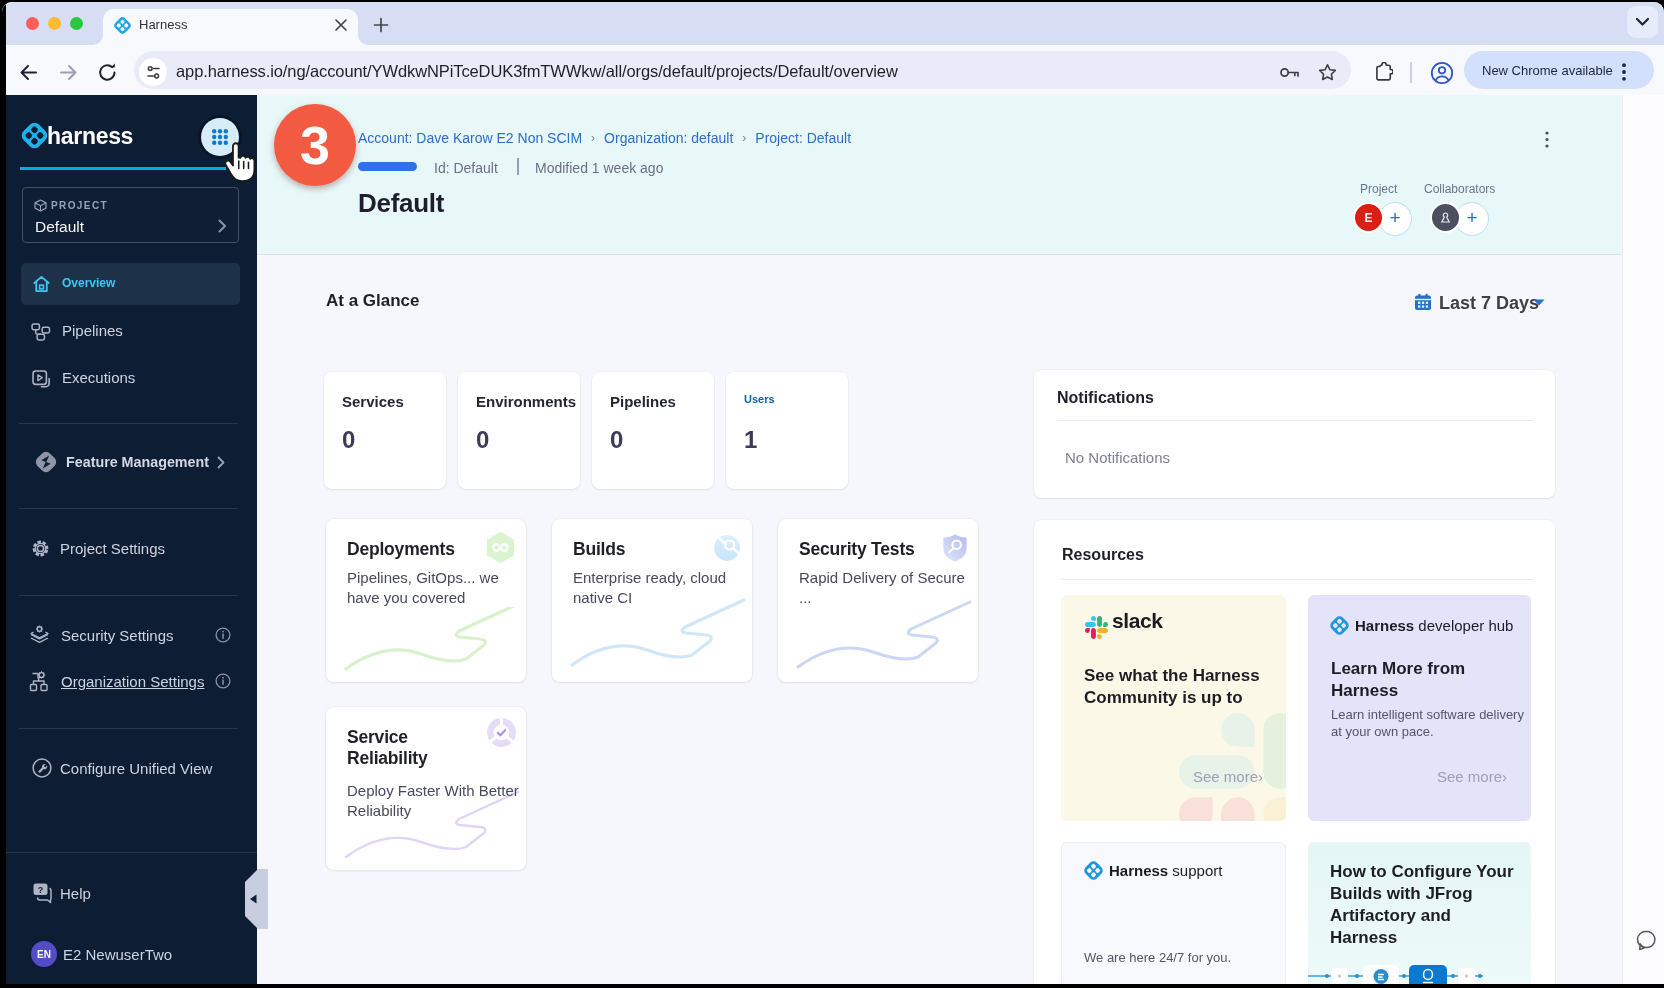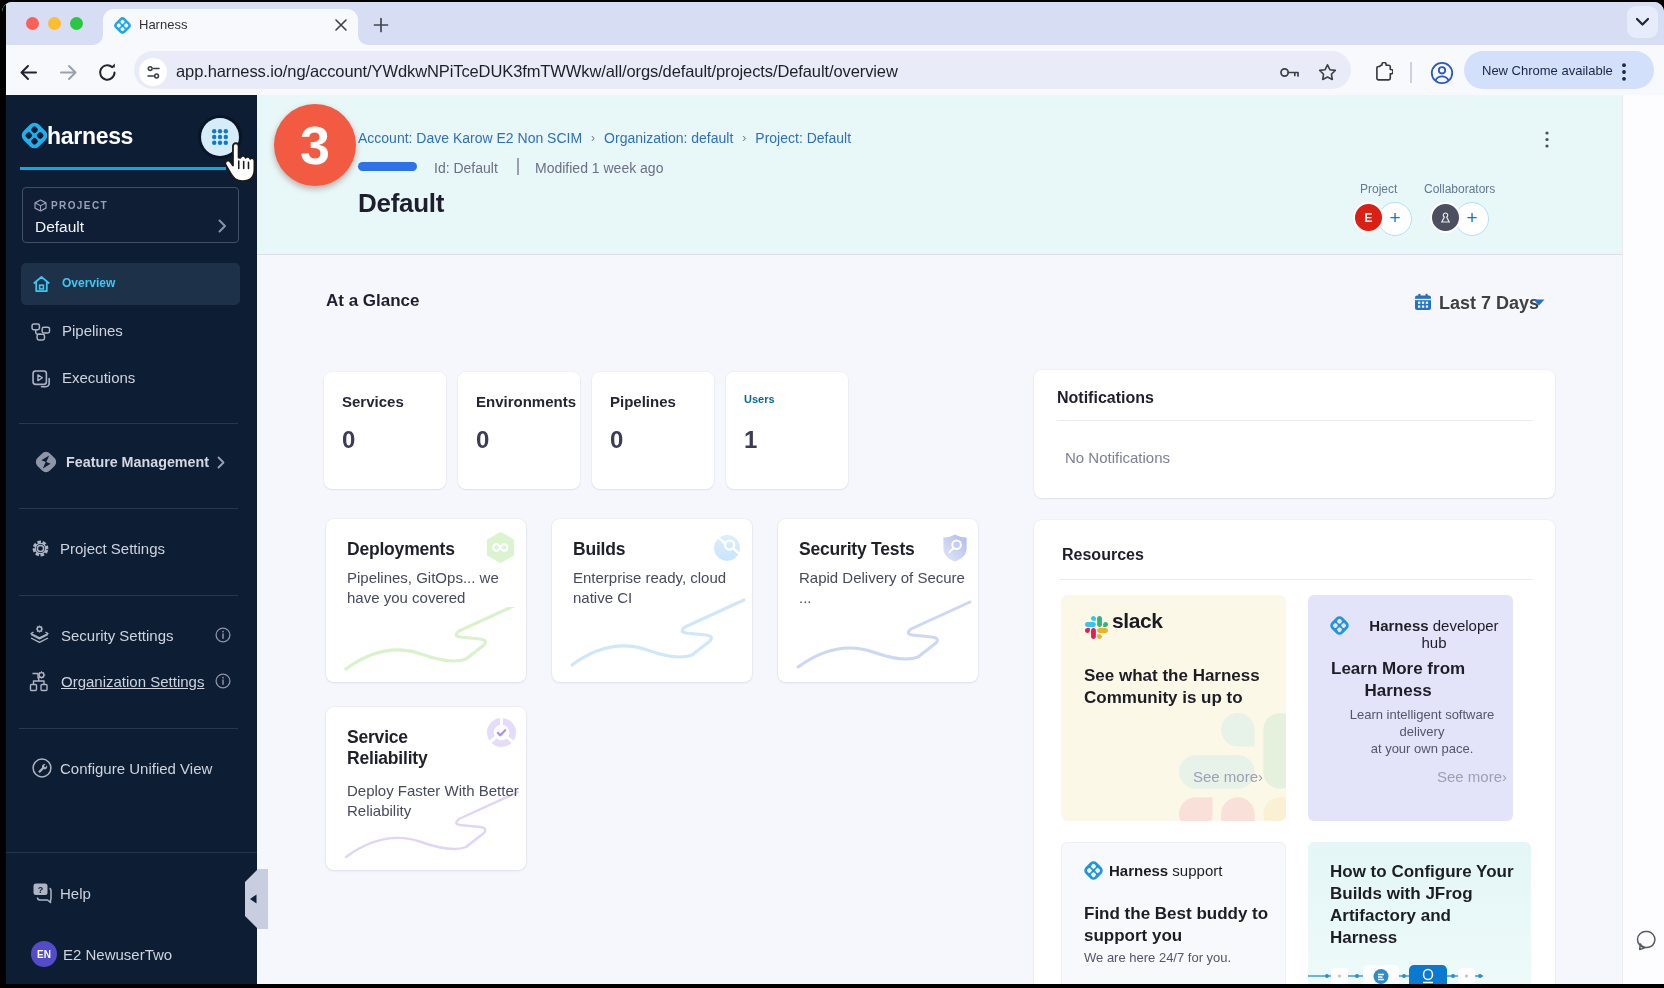--- a/index.html
+++ b/index.html
@@ -412,21 +412,21 @@
         <path d="M45.2 32.3c7.1 0 12.9 5.8 12.9 12.9s-5.8 12.9-12.9 12.9H12.9C5.8 58.1 0 52.3 0 45.2s5.8-12.9 12.9-12.9h32.3z" fill="#36C5F0"></path>
         <path d="M97 45.2c0-7.1 5.8-12.9 12.9-12.9s12.9 5.8 12.9 12.9-5.8 12.9-12.9 12.9H97V45.2z" fill="#2EB67D"></path>
         <path d="M90.5 45.2c0 7.1-5.8 12.9-12.9 12.9s-12.9-5.8-12.9-12.9V12.9C64.7 5.8 70.5 0 77.6 0s12.9 5.8 12.9 12.9v32.3z" fill="#2EB67D"></path>
         <path d="M77.6 97c7.1 0 12.9 5.8 12.9 12.9s-5.8 12.9-12.9 12.9-12.9-5.8-12.9-12.9V97h12.9z" fill="#ECB22E"></path>
         <path d="M77.6 90.5c-7.1 0-12.9-5.8-12.9-12.9s5.8-12.9 12.9-12.9h32.3c7.1 0 12.9 5.8 12.9 12.9s-5.8 12.9-12.9 12.9H77.6z" fill="#ECB22E"></path>
       </svg>
     <div style="position:absolute; left:51px; top:14px; font-size:21px; font-weight:700; color:#1b1b22; letter-spacing:-0.4px;">slack</div>
     <div style="position:absolute; left:23px; top:70px; font-size:17px; font-weight:700; color:#1d1d25; line-height:22px;">See what the Harness<br>Community is up to</div>
     <div class="seemore" style="left:132px; top:173px;">See more<span style="font-size:15px;">›</span></div>
   </div>
-  <div class="rescard" id="rc-hub" style="left:1306px; top:593px; width:205px; height:226px; background:#e3e3fa;text-align:center;">
+  <div class="rescard" id="rc-hub" style="left:1306px; top:593px; width:223px; height:226px; background:#e3e3fa;">
     <svg style="position:absolute; left:21px; top:20px;" width="21" height="21" viewBox="0 0 24 24">
         <g transform="rotate(45 12 12)">
           <rect x="3" y="3" width="18" height="18" rx="5.2" fill="#2196d8"></rect>
           <g fill="#e3e3fa">
             <rect x="6.2" y="6.2" width="4.9" height="4.9" rx="1.7"></rect>
             <rect x="12.9" y="6.2" width="4.9" height="4.9" rx="1.7"></rect>
             <rect x="6.2" y="12.9" width="4.9" height="4.9" rx="1.7"></rect>
             <rect x="12.9" y="12.9" width="4.9" height="4.9" rx="1.7"></rect>
           </g>
         </g>
@@ -442,21 +442,20 @@
           <rect x="3" y="3" width="18" height="18" rx="5.2" fill="#2196d8"></rect>
           <g fill="#f8f9fd">
             <rect x="6.2" y="6.2" width="4.9" height="4.9" rx="1.7"></rect>
             <rect x="12.9" y="6.2" width="4.9" height="4.9" rx="1.7"></rect>
             <rect x="6.2" y="12.9" width="4.9" height="4.9" rx="1.7"></rect>
             <rect x="12.9" y="12.9" width="4.9" height="4.9" rx="1.7"></rect>
           </g>
         </g>
       </svg>
     <div style="position:absolute; left:48px; top:20px; font-size:15px; color:#1d1d25;"><b>Harness</b> support</div>
-    <div style="position:absolute; left:23px; top:61px; font-size:17px; font-weight:700; color:#1d1d25; line-height:22px;">Find the Best buddy to<br>support you</div>
     <div style="position:absolute; left:23px; top:108px; font-size:13px; color:#53566a;">We are here 24/7 for you.</div>
   </div>
   <div class="rescard" id="rc-jfrog" style="left:1306px; top:840px; width:223px; height:146px; background:linear-gradient(180deg,#e4f6f6 0%, #eefafa 100%);">
     <div style="position:absolute; left:22px; top:19px; font-size:17px; font-weight:700; color:#1d1d25; line-height:22px;">How to Configure Your<br>Builds with JFrog<br>Artifactory and<br>Harness</div>
     <svg style="position:absolute; left:0px; top:122px;" width="223" height="24" viewBox="0 0 223 24">
         <path d="M0 12 H175" stroke="#3f9bdc" stroke-width="1.5"></path>
         <circle cx="19" cy="12" r="2" fill="#2f8ccc"></circle>
         <rect x="23" y="4" width="17" height="16" rx="4" fill="#fff"></rect>
         <circle cx="31.5" cy="12" r="1.5" fill="#b9c2cc"></circle>
         <circle cx="49" cy="12" r="2" fill="#2f8ccc"></circle>

